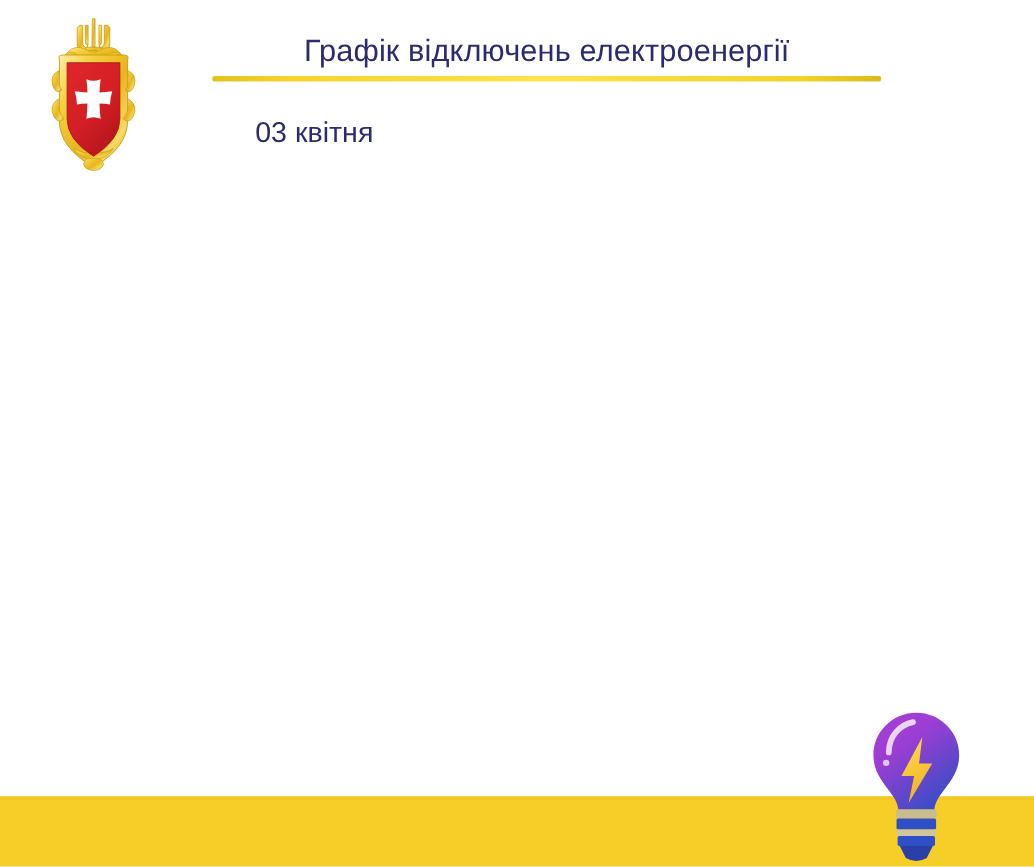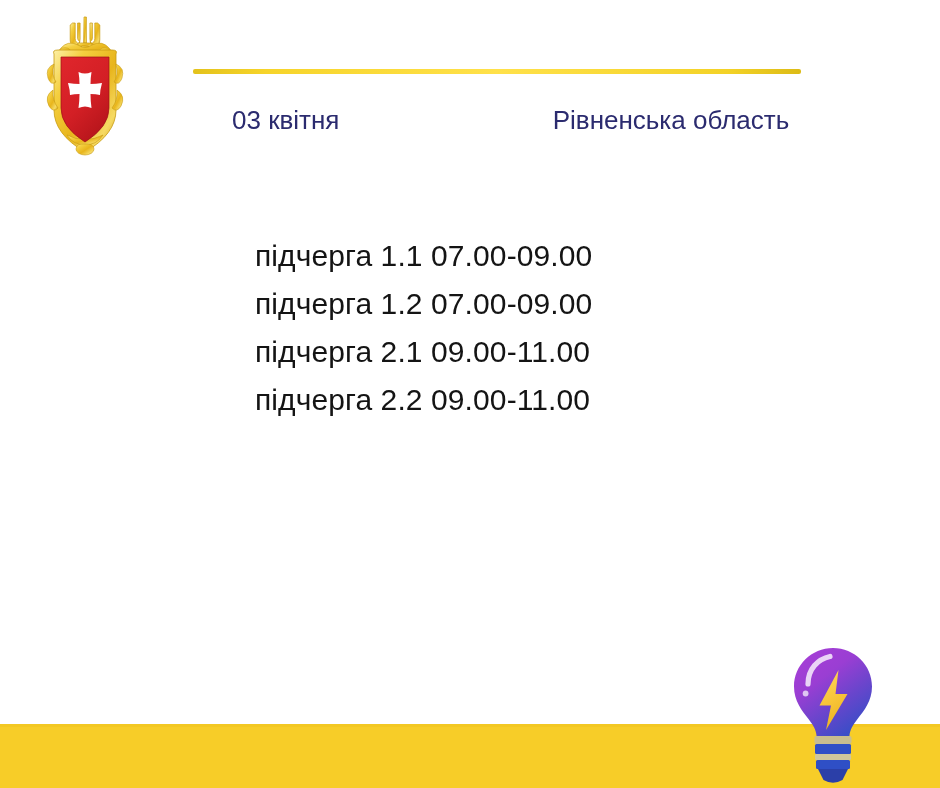--- a/index.html
+++ b/index.html
@@ -197,33 +197,27 @@
                Q56.5 89 56.5 82
                Q62 82 66 83
                Q66 78 68 71
                Q62 72 56.5 72
                Q56.5 66 57.5 60
                Q54 61.5 51 61.5 Q48 61.5 44.5 60 Z" fill="#ffffff"></path>
     </svg>
   </div>
 
   <div class="header-block">
+    <div class="title">Графік відключень електроенергії</div>
     <div class="title-rule"></div>
     <div class="subtitle-row">
       <div class="subtitle-date">03 квітня</div>
-      <div class="subtitle-region">Рівненська область</div>
     </div>
   </div>
 
-  <div class="schedule">
-    <div class="schedule-line">підчерга 1.1 07.00-09.00</div>
-    <div class="schedule-line">підчерга 1.2 07.00-09.00</div>
-    <div class="schedule-line">підчерга 2.1 09.00-11.00</div>
-    <div class="schedule-line">підчерга 2.2 09.00-11.00</div>
-  </div>
 
   <div class="bottom-band"></div>
   <div class="bottom-band-top"></div>
 
   <div class="bulb">
     <svg viewBox="0 0 94 144" xmlns="http://www.w3.org/2000/svg" aria-hidden="true">
       <defs>
         <linearGradient id="bulbGrad" x1="0.18" y1="0" x2="0.82" y2="1">
           <stop offset="0%" stop-color="#a63ed6"></stop>
           <stop offset="32%" stop-color="#9a3ed3"></stop>

